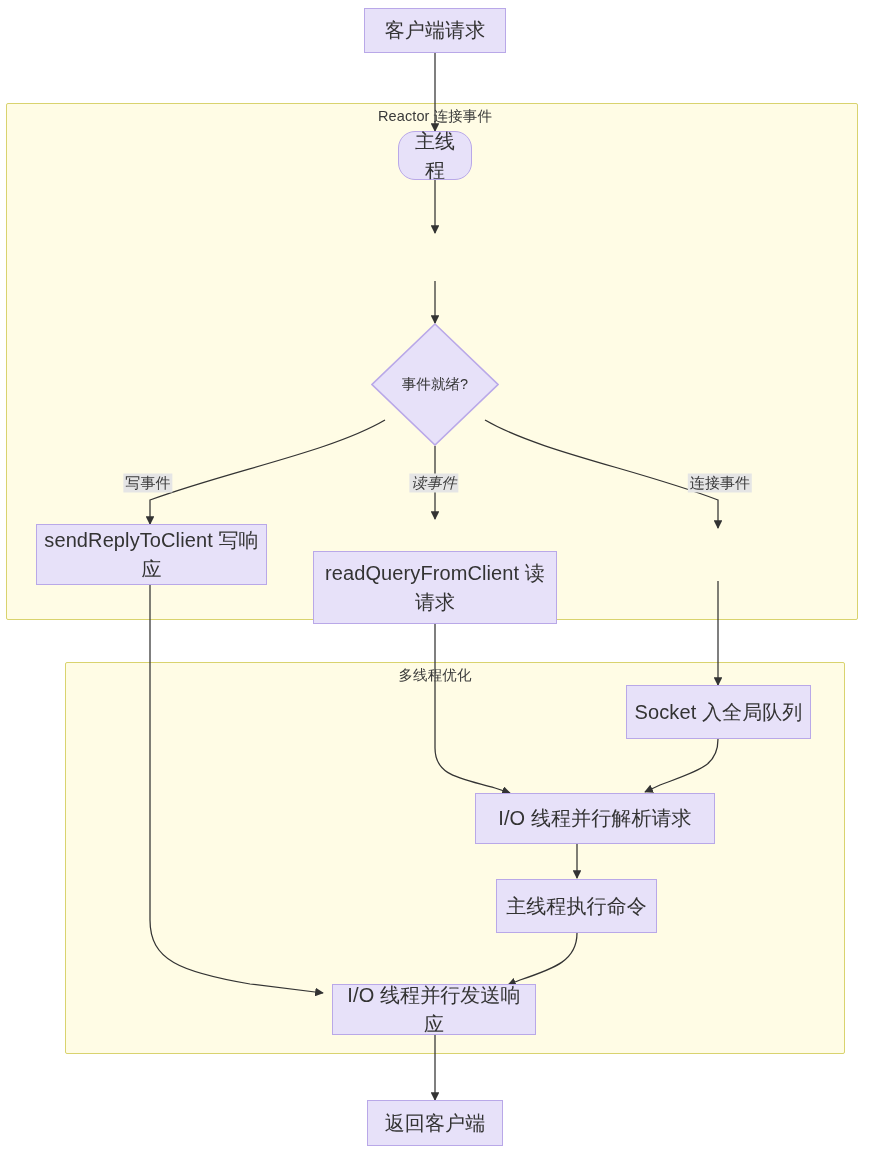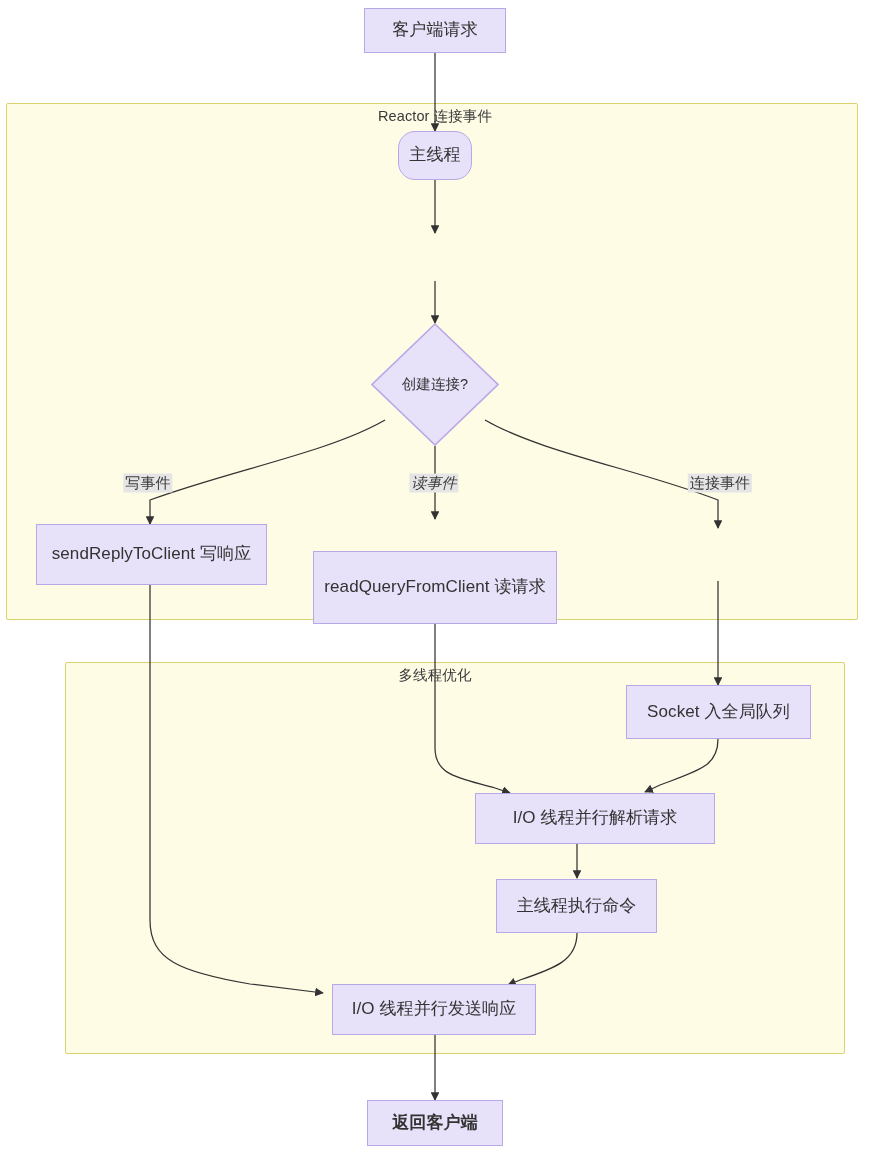--- a/index.html
+++ b/index.html
@@ -39,21 +39,21 @@
     white-space: nowrap;
     transform: translateX(-50%);
     letter-spacing: 0.1px;
   }
   .node {
     position: absolute;
     box-sizing: border-box;
     background: #e7e1f9;
     border: 1.2px solid #b9a8e8;
     color: #333333;
-    font-size: 17px;
+    font-size: 20px;
     display: flex;
     align-items: center;
     justify-content: center;
     text-align: center;
     line-height: 1.45;
     padding: 2px 6px;
     letter-spacing: 0.1px;
   }
   .node.rounded {
     border-radius: 17px;
@@ -139,35 +139,35 @@
 
   <div class="node" style="left:364px; top:8px; width:142px; height:45px;">客户端请求</div>
 
   <div class="node rounded" style="left:398px; top:131px; width:74px; height:49px;">主线程</div>
 
 
   <div class="diamond-wrap" style="left:371px; top:323px; width:128px; height:123px;">
     <svg class="diamond-shape" viewBox="0 0 128 123" preserveAspectRatio="none">
       <polygon points="64,1 127,61.5 64,122 1,61.5" fill="#e7e1f9" stroke="#b9a8e8" stroke-width="1.6"></polygon>
     </svg>
-    <span class="diamond-text">创建连接?</span>
+    <span class="diamond-text">事件就绪?</span>
   </div>
 
   <div class="node" style="left:36px; top:524px; width:231px; height:61px;">sendReplyToClient 写响应</div>
 
   <div class="node" style="left:313px; top:519px; width:244px; height:73px;margin-top:32px;">readQueryFromClient 读请求</div>
 
 
   <div class="node" style="left:626px; top:685px; width:185px; height:54px;">Socket 入全局队列</div>
 
   <div class="node" style="left:475px; top:793px; width:240px; height:51px;">I/O 线程并行解析请求</div>
 
   <div class="node" style="left:496px; top:879px; width:161px; height:54px;">主线程执行命令</div>
 
   <div class="node" style="left:332px; top:984px; width:204px; height:51px;">I/O 线程并行发送响应</div>
 
-  <div class="node" style="left:367px; top:1100px; width:136px; height:46px;font-weight:bold;">返回客户端</div>
+  <div class="node" style="left:367px; top:1100px; width:136px; height:46px;">返回客户端</div>
 
   <div class="edge-label" style="left:148px; top:483px;">写事件</div>
   <div class="edge-label" style="left:434px; top:483px;font-style:italic;">读事件</div>
   <div class="edge-label" style="left:720px; top:483px;">连接事件</div>
 
 </div>
 
 </body></html>

